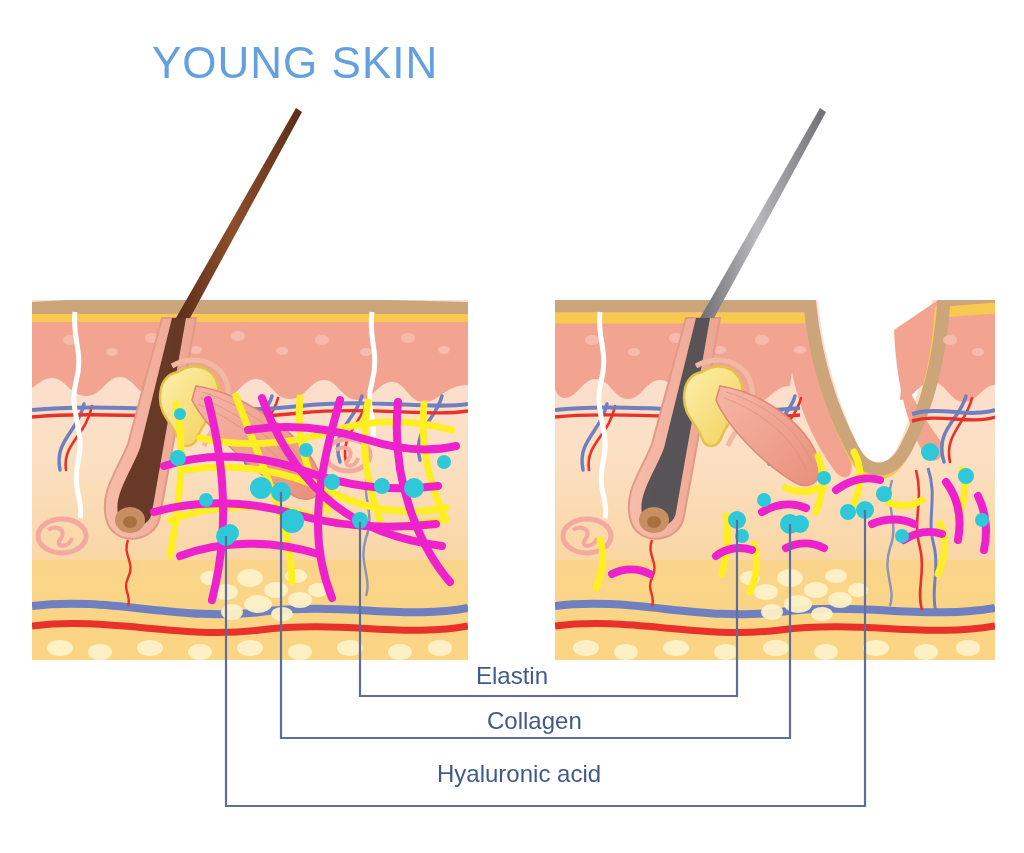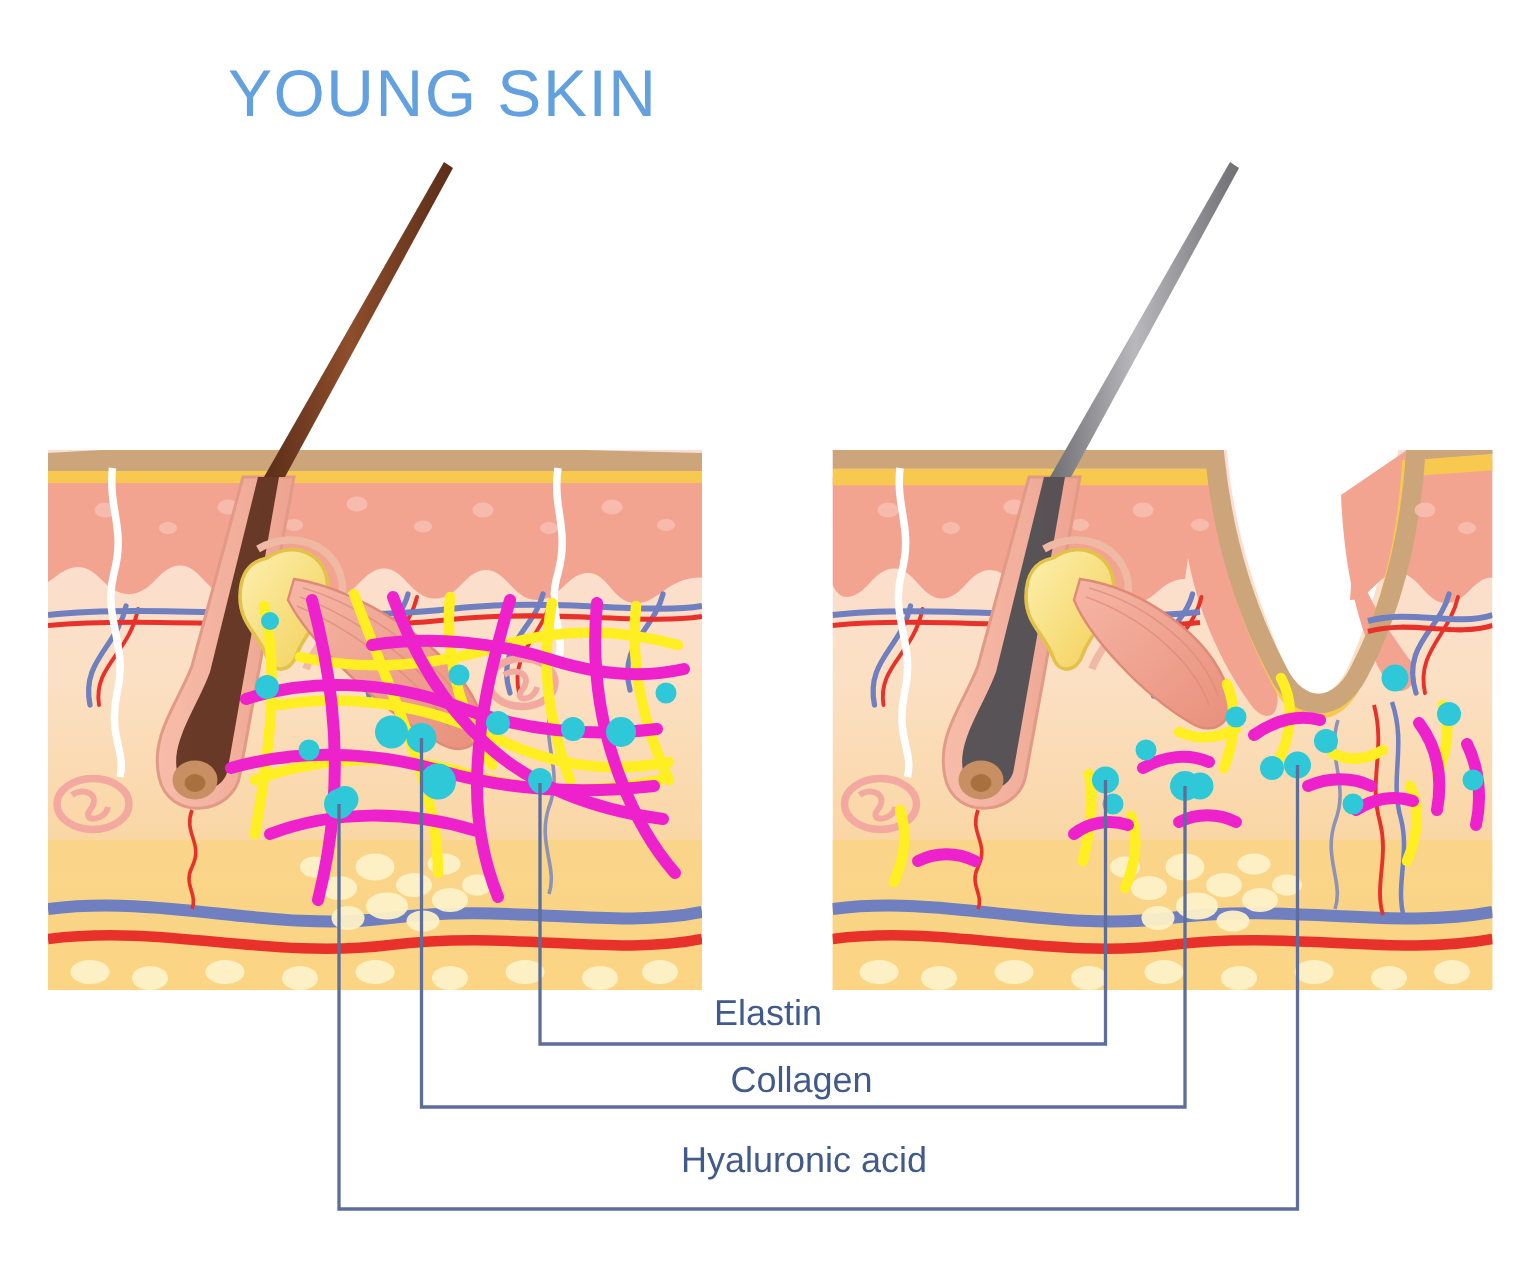--- a/index.html
+++ b/index.html
@@ -6,21 +6,21 @@
   body{width:1024px;height:853px;position:relative;overflow:hidden;
        font-family:"Liberation Sans","DejaVu Sans",sans-serif;}
   .stage{position:absolute;inset:0;}
   .title{position:absolute;font-size:44px;letter-spacing:1px;color:#63a0e0;
          font-weight:400;white-space:nowrap;}
   #title-young{left:152px;top:38px;}
   #title-old{left:700px;top:38px;}
   .legend-label{position:absolute;font-size:24px;color:#415a8c;white-space:nowrap;}
   #lbl-collagen{left:476px;top:662px;}
   #lbl-elastin{left:487px;top:707px;}
-  #lbl-hyaluronic{left:437px;top:760px;margin-left:17px;}
+  #lbl-hyaluronic{left:437px;top:760px;}
   svg{position:absolute;left:0;top:0;}
 </style>
 </head>
 <body>
 
 <div class="stage">
 
   <div class="title" id="title-young">YOUNG SKIN</div>
 
   <div class="legend-label" id="lbl-collagen">Elastin</div>

